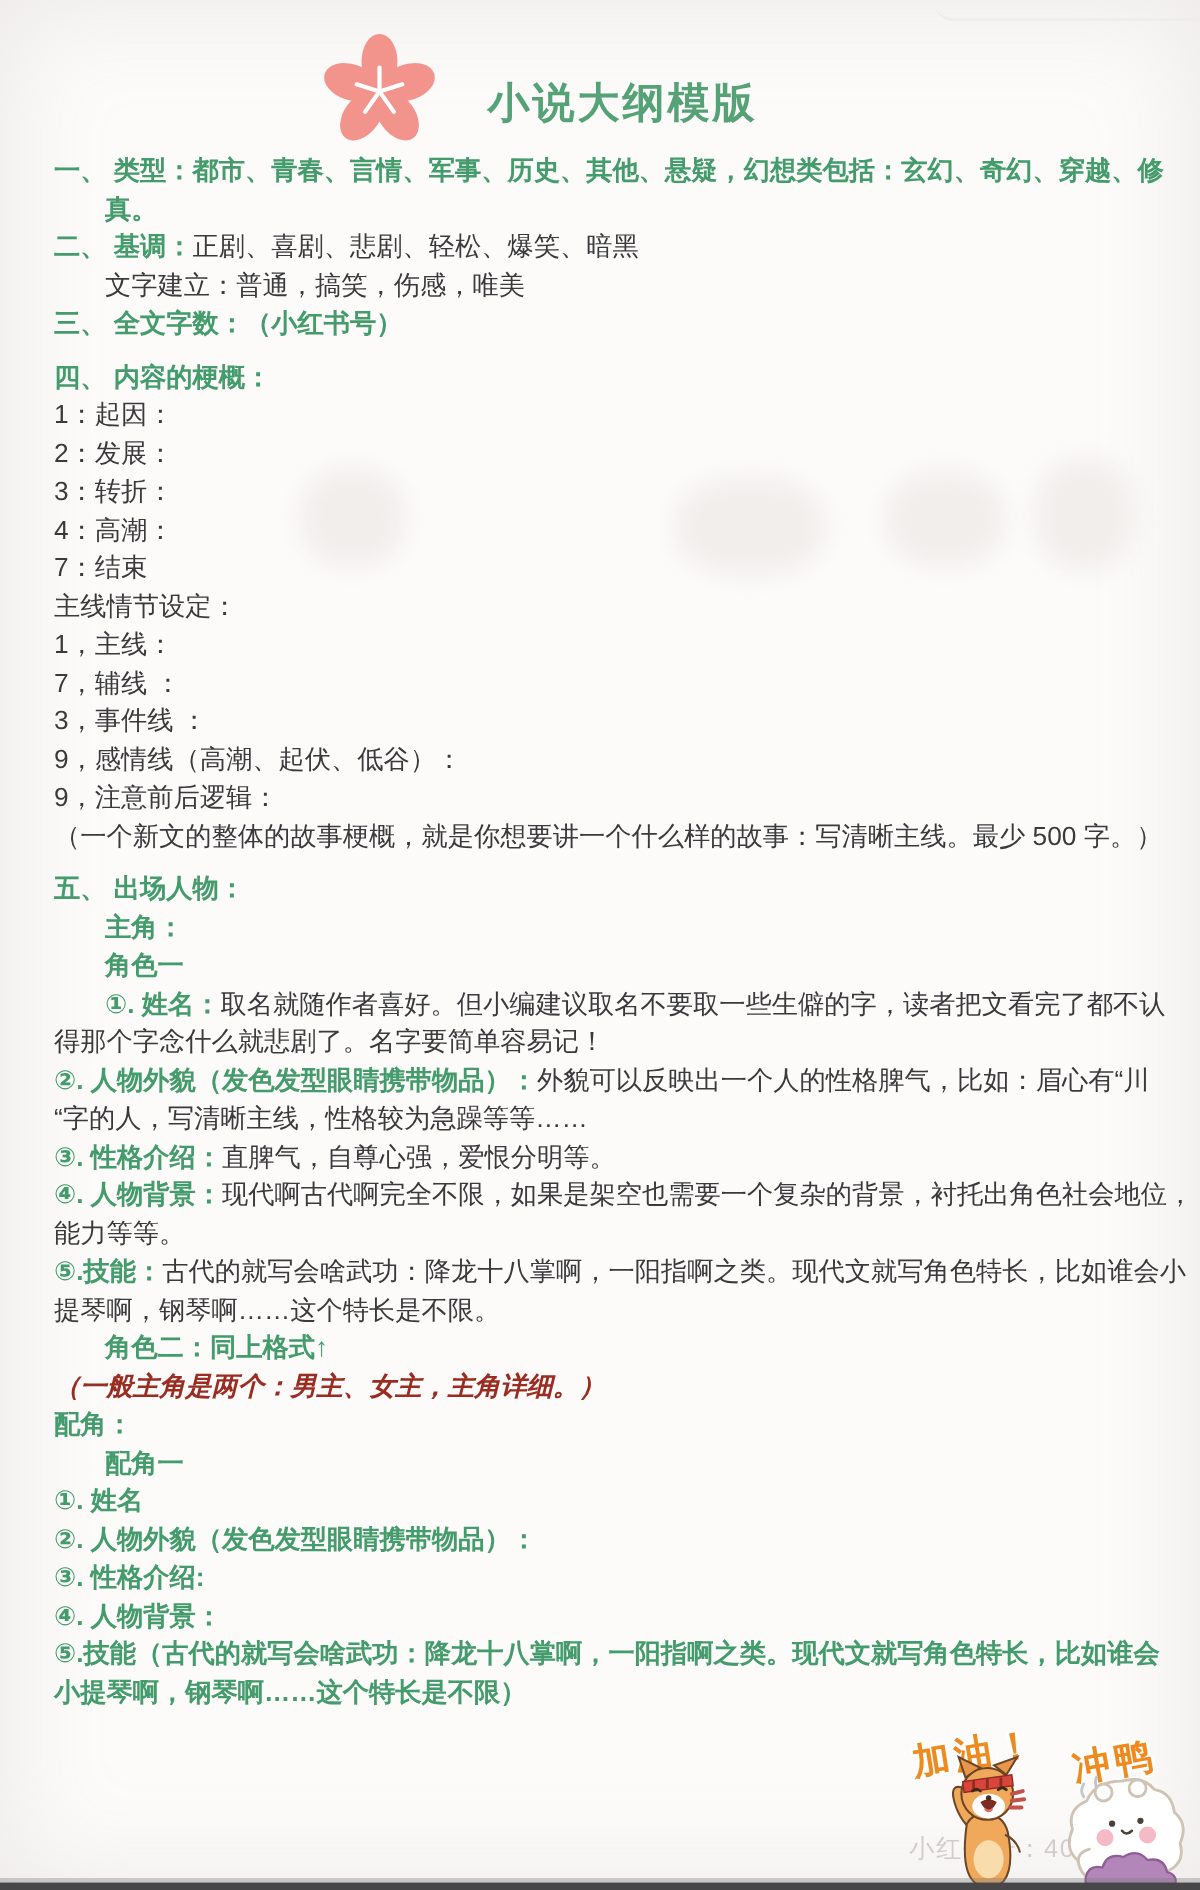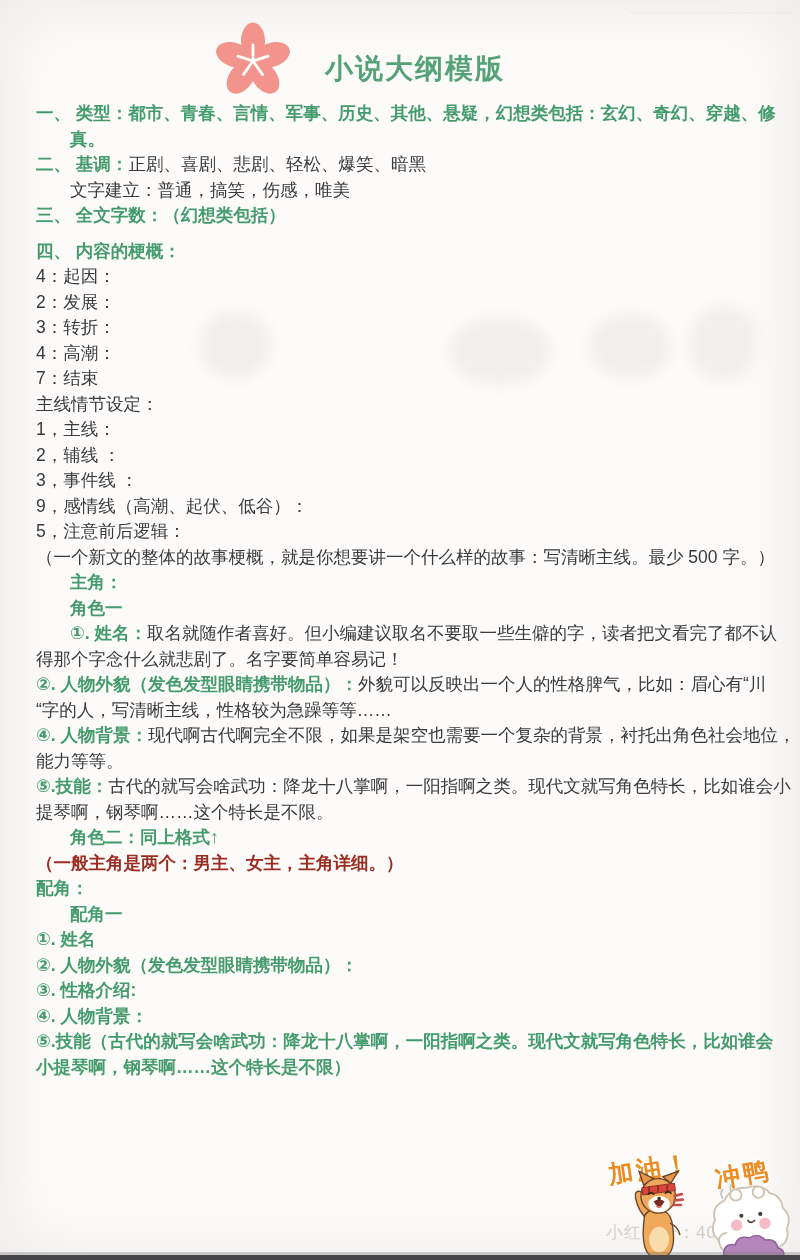--- a/index.html
+++ b/index.html
@@ -33,21 +33,21 @@
     position:absolute;left:36px;top:101px;width:752px;
   }
   .line{
     min-height:25.5px;line-height:25.5px;font-size:17.5px;
     white-space:nowrap;color:var(--ink);
   }
   .line.ind{padding-left:34px;}
   .line.gap{margin-top:10px;}
   .seg-g{color:var(--green);font-weight:bold;}
   .seg-k{color:var(--ink);}
-  .seg-r{color:var(--red);font-weight:bold;}
+  .seg-r{color:var(--red);font-weight:bold;font-style:italic;}
   
   .smudge{
     position:absolute;border-radius:45%;
     background:#f2eeec;filter:blur(7px);z-index:0;
   }
   
   .sticker{position:absolute;right:0;bottom:0;width:230px;height:130px;z-index:3;}
   .cheer{
     position:absolute;font-weight:bold;font-size:25px;color:var(--orange);
     text-shadow:-2px 0 0 #fff,2px 0 0 #fff,0 -2px 0 #fff,0 2px 0 #fff,
@@ -105,40 +105,42 @@
       </g>
     </svg>
     <h1 class="page-title">小说大纲模版</h1>
   </div>
 
   <div class="doc">
       <div class="line"><span class="seg-g">一、 类型：都市、青春、言情、军事、历史、其他、悬疑，幻想类包括：玄幻、奇幻、穿越、修</span></div>
       <div class="line ind"><span class="seg-g">真。</span></div>
       <div class="line"><span class="seg-g">二、 基调：</span><span class="seg-k">正剧、喜剧、悲剧、轻松、爆笑、暗黑</span></div>
       <div class="line ind"><span class="seg-k">文字建立：普通，搞笑，伤感，唯美</span></div>
-      <div class="line"><span class="seg-g">三、 全文字数：（幻想类包括）</span></div>
+      <div class="line"><span class="seg-g">三、 全文字数：（小红书号）</span></div>
       <div class="line gap"><span class="seg-g">四、 内容的梗概：</span></div>
-      <div class="line"><span class="seg-k">4：起因：</span></div>
+      <div class="line"><span class="seg-k">1：起因：</span></div>
       <div class="line"><span class="seg-k">2：发展：</span></div>
       <div class="line"><span class="seg-k">3：转折：</span></div>
       <div class="line"><span class="seg-k">4：高潮：</span></div>
       <div class="line"><span class="seg-k">7：结束</span></div>
       <div class="line"><span class="seg-k">主线情节设定：</span></div>
       <div class="line"><span class="seg-k">1，主线：</span></div>
-      <div class="line"><span class="seg-k">2，辅线 ：</span></div>
+      <div class="line"><span class="seg-k">7，辅线 ：</span></div>
       <div class="line"><span class="seg-k">3，事件线 ：</span></div>
       <div class="line"><span class="seg-k">9，感情线（高潮、起伏、低谷）：</span></div>
-      <div class="line"><span class="seg-k">5，注意前后逻辑：</span></div>
+      <div class="line"><span class="seg-k">9，注意前后逻辑：</span></div>
       <div class="line"><span class="seg-k">（一个新文的整体的故事梗概，就是你想要讲一个什么样的故事：写清晰主线。最少 500 字。）</span></div>
+      <div class="line gap"><span class="seg-g">五、 出场人物：</span></div>
       <div class="line ind"><span class="seg-g">主角：</span></div>
       <div class="line ind"><span class="seg-g">角色一</span></div>
       <div class="line ind"><span class="seg-g">①. 姓名：</span><span class="seg-k">取名就随作者喜好。但小编建议取名不要取一些生僻的字，读者把文看完了都不认</span></div>
       <div class="line"><span class="seg-k">得那个字念什么就悲剧了。名字要简单容易记！</span></div>
       <div class="line"><span class="seg-g">②. 人物外貌（发色发型眼睛携带物品）：</span><span class="seg-k">外貌可以反映出一个人的性格脾气，比如：眉心有“川</span></div>
       <div class="line"><span class="seg-k">“字的人，写清晰主线，性格较为急躁等等……</span></div>
+      <div class="line"><span class="seg-g">③. 性格介绍：</span><span class="seg-k">直脾气，自尊心强，爱恨分明等。</span></div>
       <div class="line"><span class="seg-g">④. 人物背景：</span><span class="seg-k">现代啊古代啊完全不限，如果是架空也需要一个复杂的背景，衬托出角色社会地位，</span></div>
       <div class="line"><span class="seg-k">能力等等。</span></div>
       <div class="line"><span class="seg-g">⑤.技能：</span><span class="seg-k">古代的就写会啥武功：降龙十八掌啊，一阳指啊之类。现代文就写角色特长，比如谁会小</span></div>
       <div class="line"><span class="seg-k">提琴啊，钢琴啊……这个特长是不限。</span></div>
       <div class="line ind"><span class="seg-g">角色二：同上格式↑</span></div>
       <div class="line"><span class="seg-r">（一般主角是两个：男主、女主，主角详细。）</span></div>
       <div class="line"><span class="seg-g">配角：</span></div>
       <div class="line ind"><span class="seg-g">配角一</span></div>
       <div class="line"><span class="seg-g">①. 姓名</span></div>
       <div class="line"><span class="seg-g">②. 人物外貌（发色发型眼睛携带物品）：</span></div>

